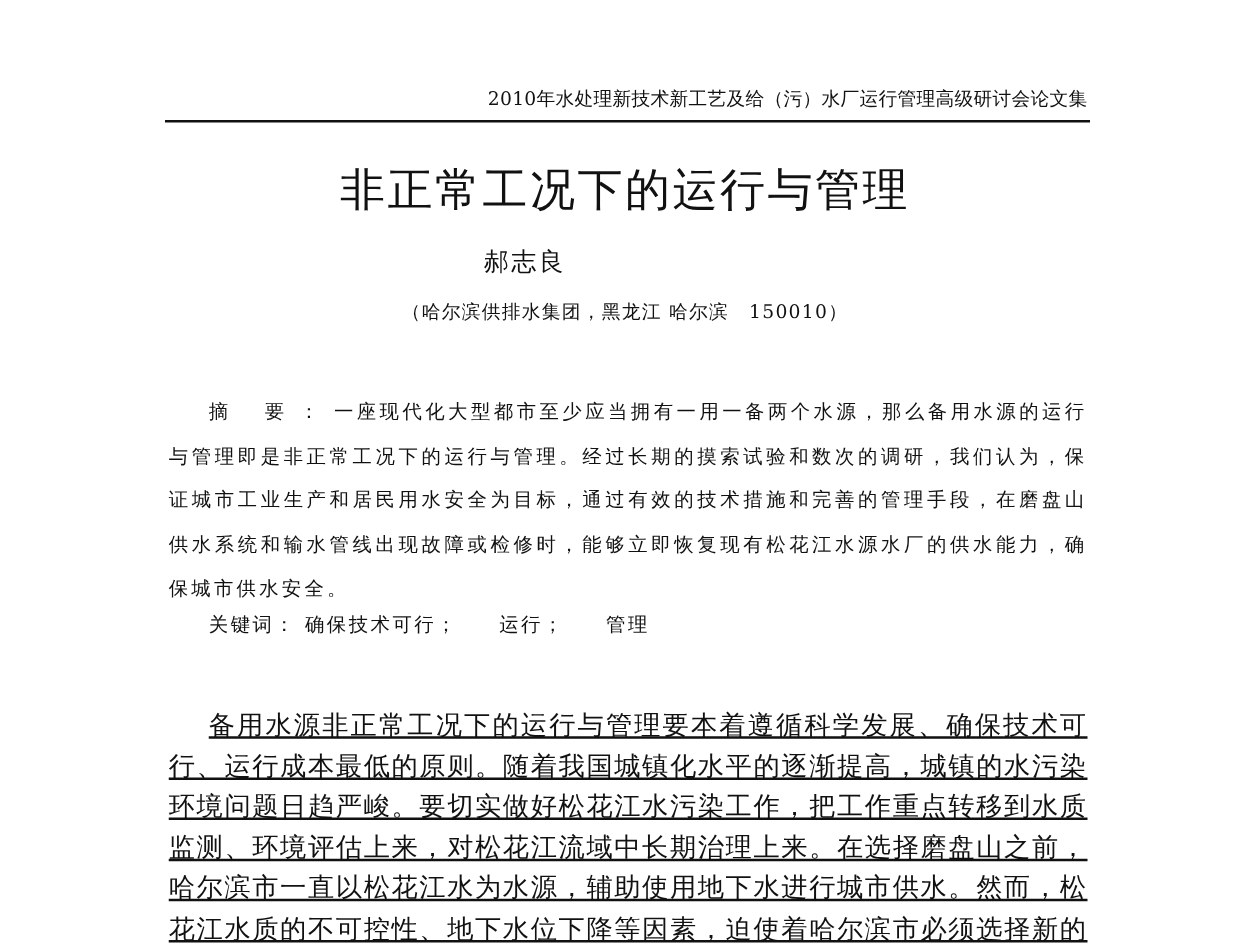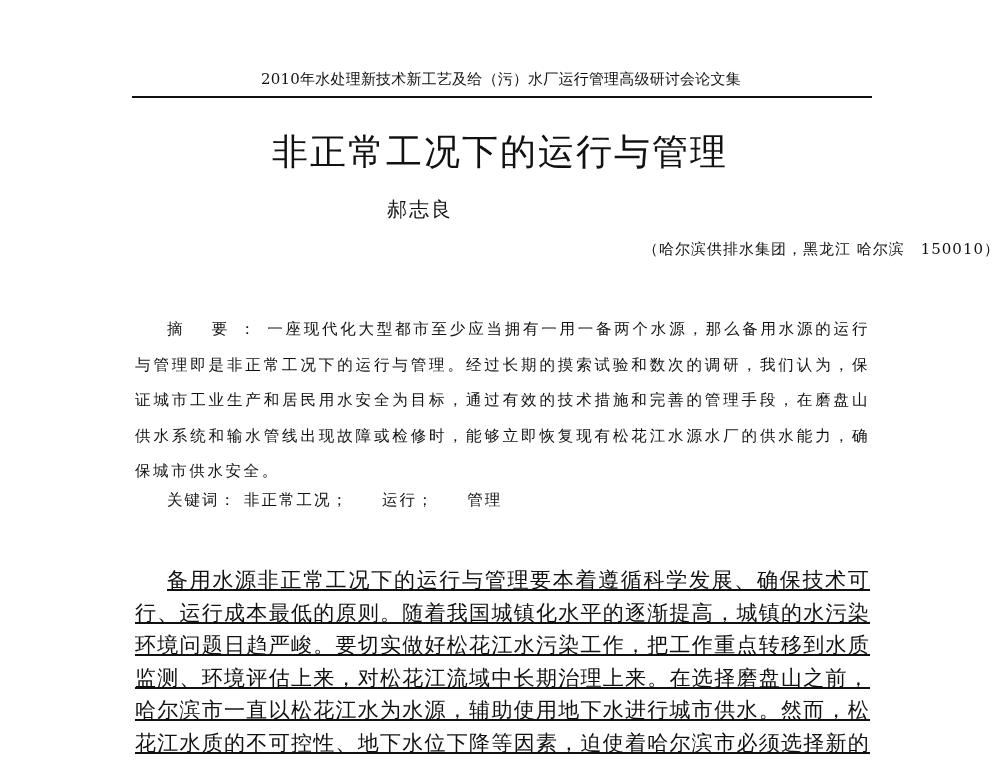--- a/index.html
+++ b/index.html
@@ -3,38 +3,38 @@
 <meta charset="utf-8">
 <style>
   html, body { margin: 0; padding: 0; background: #ffffff; }
   body {
     width: 1000px; height: 760px; overflow: hidden; position: relative;
     font-family: "DejaVu Serif", "Liberation Serif", serif;
     color: #111;
   }
   .running-head {
     position: absolute; left: 132px; top: 70px; width: 738px;
-    text-align: center; font-size: 15px; letter-spacing: 0.2px;
+    text-align: right; font-size: 15px; letter-spacing: 0.2px;
   }
   .head-rule {
     position: absolute; left: 132px; top: 96px; width: 740px; height: 2px;
     background: #111;
   }
   .title {
     position: absolute; left: 0; top: 128px; width: 1000px;
     text-align: center; font-family: "DejaVu Sans", "Liberation Sans", sans-serif;
     font-size: 36px; letter-spacing: 2px; font-weight: normal;
   }
   .author {
     position: absolute; left: 0; top: 196px; width: 840px;
     text-align: center; font-size: 20px; letter-spacing: 2px;
   }
   .affil {
     position: absolute; left: 0; top: 240px; width: 1000px;
-    text-align: right; font-size: 15px; letter-spacing: 1px;
+    text-align: center; font-size: 15px; letter-spacing: 1px;
   }
   .abstract {
     position: absolute; left: 135px; top: 312px; width: 735px;
     font-size: 15.5px; line-height: 35.5px; letter-spacing: 2.6px;
     text-align: justify; text-indent: 32px;
   }
   .abstract .label { font-weight: normal; letter-spacing: 12px; }
   .keywords {
     position: absolute; left: 167px; top: 490px; width: 700px;
     font-size: 15.5px; letter-spacing: 2px;
@@ -59,18 +59,18 @@
 <div class="author">郝志良</div>
 
 <div class="affil">（哈尔滨供排水集团，黑龙江 哈尔滨　150010）</div>
 
 <div class="abstract">
   <span class="label">摘 要：</span><span>一座现代化大型都市至少应当拥有一用一备两个水源，那么备用水源的运行与管理即是非正常工况下的运行与管理。经过长期的摸索试验和数次的调研，我们认为，保证城市工业生产和居民用水安全为目标，通过有效的技术措施和完善的管理手段，在磨盘山供水系统和输水管线出现故障或检修时，能够立即恢复现有松花江水源水厂的供水能力，确保城市供水安全。</span>
 </div>
 
 <div class="keywords">
   <span class="label">关键词：</span>
-  <span class="kw">非正常工况；</span>
+  <span class="kw">确保技术可行；</span>
   <span class="kw">运行；</span>
   <span class="kw">管理</span>
 </div>
 
 <div class="body-text">备用水源非正常工况下的运行与管理要本着遵循科学发展、确保技术可行、运行成本最低的原则。随着我国城镇化水平的逐渐提高，城镇的水污染环境问题日趋严峻。要切实做好松花江水污染工作，把工作重点转移到水质监测、环境评估上来，对松花江流域中长期治理上来。在选择磨盘山之前，哈尔滨市一直以松花江水为水源，辅助使用地下水进行城市供水。然而，松花江水质的不可控性、地下水位下降等因素，迫使着哈尔滨市必须选择新的水源。在磨盘山净水厂向哈尔滨市全面供水之时，现有松花江水源水厂作为磨盘山净水厂的备用水厂，除制水</div>
 
 </body></html>

